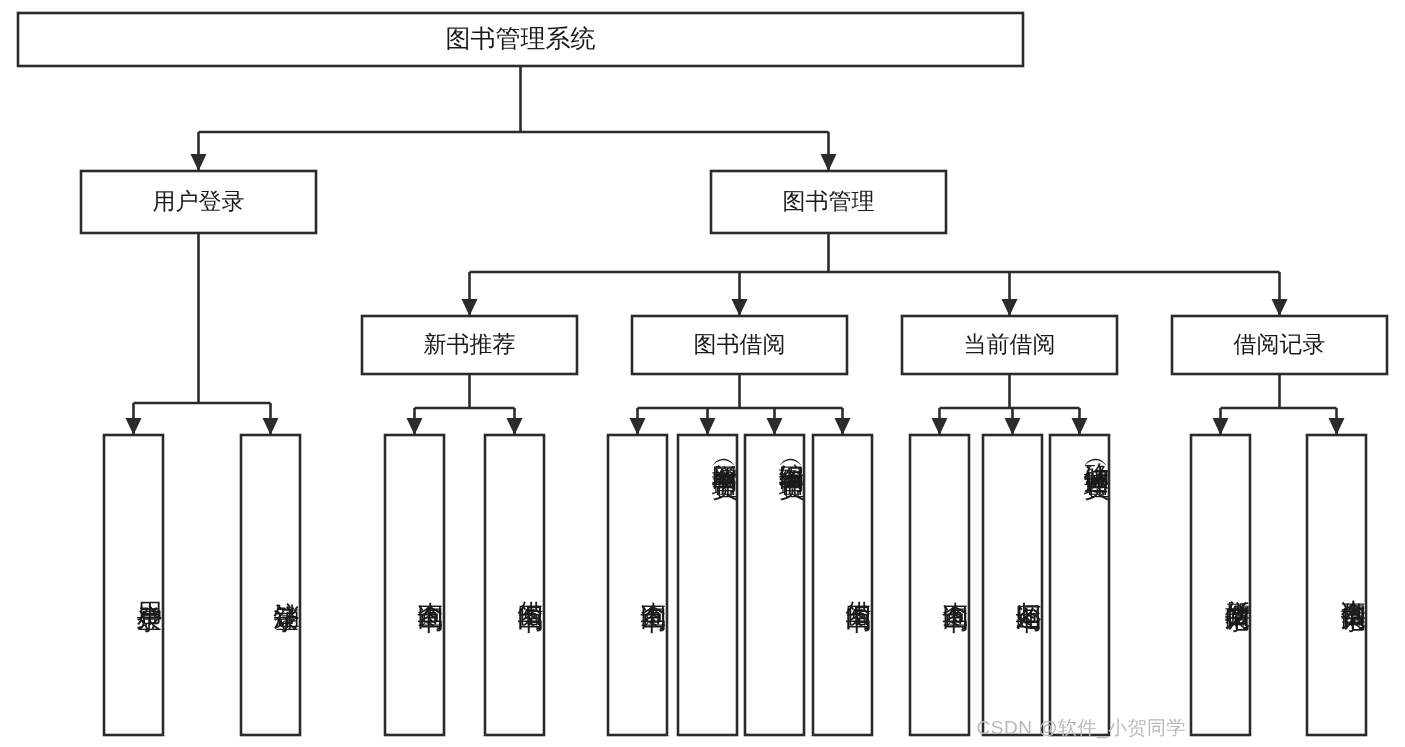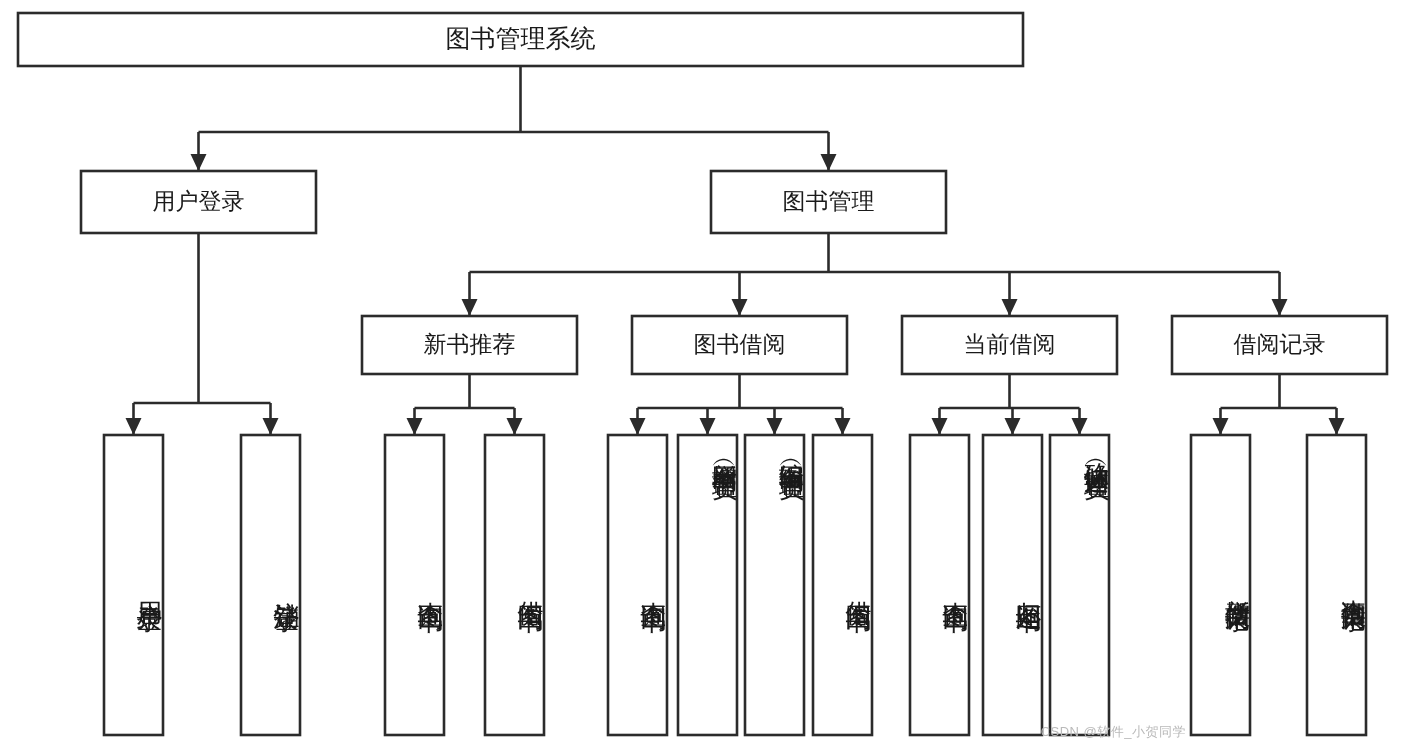--- a/index.html
+++ b/index.html
@@ -66,21 +66,21 @@
     color: #1a1a1a;
     letter-spacing: 2px;
     white-space: nowrap;
     pointer-events: none;
   }
   .watermark {
     position: absolute;
     right: 12px;
     bottom: 6px;
     font-family: "Liberation Sans", "DejaVu Sans", sans-serif;
-    font-size: 13px;
+    font-size: 19px;
     color: #b9b9b9;
     letter-spacing: 0.5px;
     user-select: none;
     white-space: nowrap;
   }
 </style>
 </head>
 <body>
 
 <div id="diagram-root">

